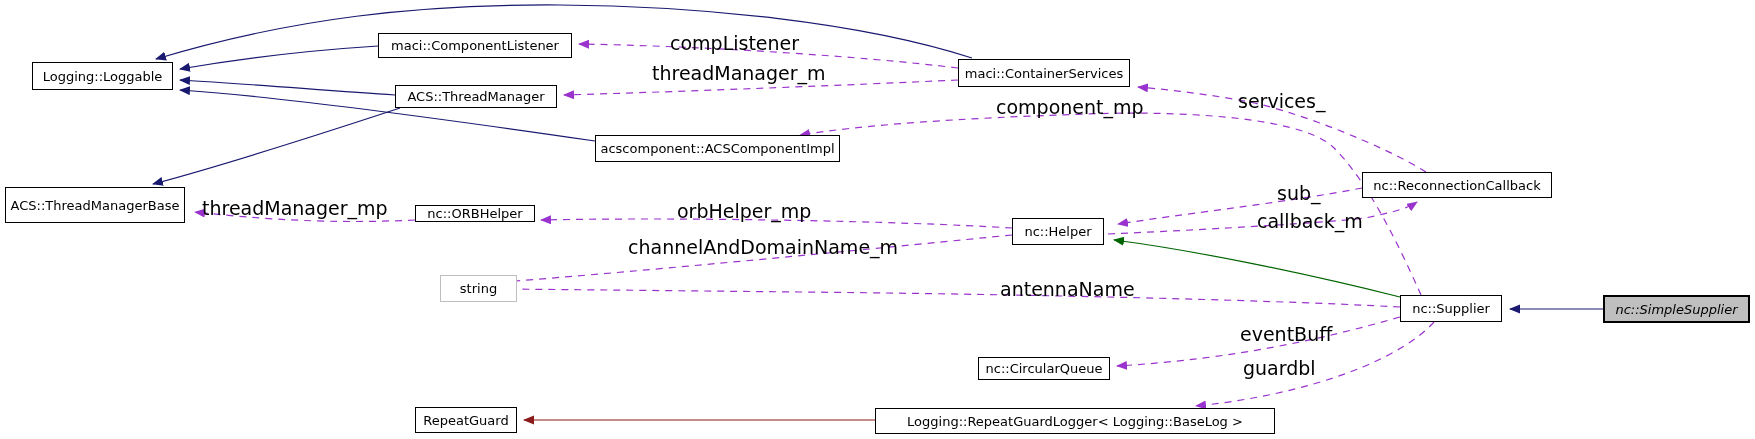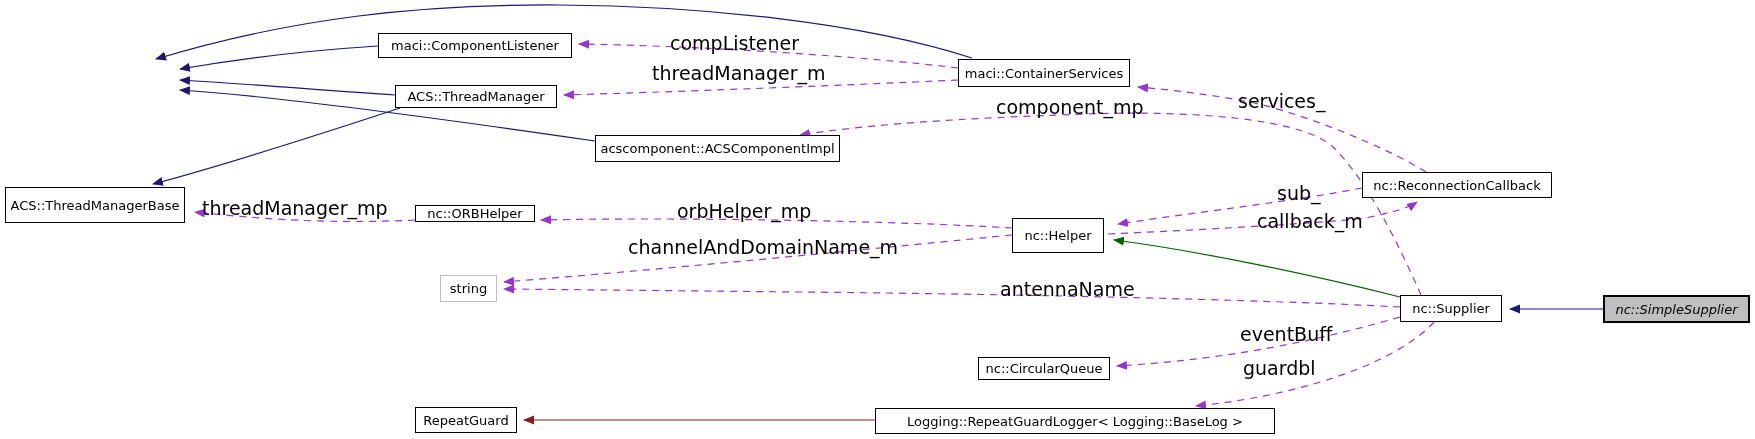--- a/index.html
+++ b/index.html
@@ -70,29 +70,30 @@
       <path d="M 1108,234 C 1220,229 1335,222 1365,218 C 1395,212 1408,208 1417,202" marker-end="url(#arr-purple)"></path>
       <path d="M 1400,317 C 1320,340 1232,359 1117,366" marker-end="url(#arr-purple)"></path>
       <path d="M 1434,322 C 1402,358 1314,394 1196,406" marker-end="url(#arr-purple)"></path>
       <path d="M 1400,307 C 1250,299 1000,294 800,292 C 700,291 612,290 504,289" marker-end="url(#arr-purple)"></path>
       <path d="M 1012,235 C 900,246 702,266 504,282" marker-end="url(#arr-purple)"></path>
       <path d="M 415,220 C 350,223 287,222 195,212" marker-end="url(#arr-purple)"></path>
       <path d="M 1012,228 C 900,221 682,217 541,220" marker-end="url(#arr-purple)"></path>
     </g>
   </svg>
 
+  <div class="node" style="left:32px;top:62px;width:141px;height:28px">Logging::Loggable</div>
   <div class="node" style="left:378px;top:33px;width:194px;height:25px">maci::ComponentListener</div>
   <div class="node" style="left:395px;top:85px;width:162px;height:23px">ACS::ThreadManager</div>
   <div class="node" style="left:595px;top:135px;width:245px;height:27px">acscomponent::ACSComponentImpl</div>
   <div class="node" style="left:958px;top:59px;width:172px;height:28px">maci::ContainerServices</div>
   <div class="node" style="left:5px;top:187px;width:180px;height:36px">ACS::ThreadManagerBase</div>
   <div class="node" style="left:415px;top:205px;width:120px;height:17px">nc::ORBHelper</div>
-  <div class="node" style="left:1012px;top:218px;width:92px;height:35px">nc::Helper</div>
+  <div class="node" style="left:1012px;top:218px;width:92px;height:27px">nc::Helper</div>
   <div class="node" style="left:1362px;top:172px;width:190px;height:26px">nc::ReconnectionCallback</div>
-  <div class="node external" style="left:440px;top:275px;width:57px;height:27px">string</div>
+  <div class="node external" style="left:440px;top:275px;width:77px;height:27px">string</div>
   <div class="node" style="left:1400px;top:295px;width:102px;height:27px">nc::Supplier</div>
   <div class="node focus" style="left:1603px;top:295px;width:147px;height:28px">nc::SimpleSupplier</div>
   <div class="node" style="left:978px;top:357px;width:132px;height:23px">nc::CircularQueue</div>
   <div class="node" style="left:415px;top:407px;width:102px;height:26px">RepeatGuard</div>
   <div class="node" style="left:875px;top:408px;width:400px;height:26px">Logging::RepeatGuardLogger&lt; Logging::BaseLog &gt;</div>
 
   <span class="edge-label" style="left:670px;top:32px">compListener</span>
   <span class="edge-label" style="left:652px;top:62px">threadManager_m</span>
   <span class="edge-label" style="left:996px;top:96px">component_mp</span>
   <span class="edge-label" style="left:1238px;top:90px">services_</span>

